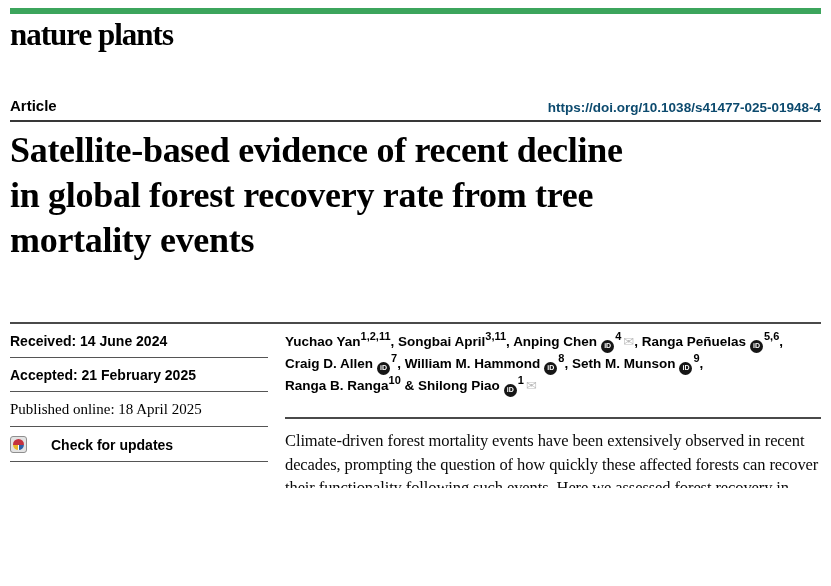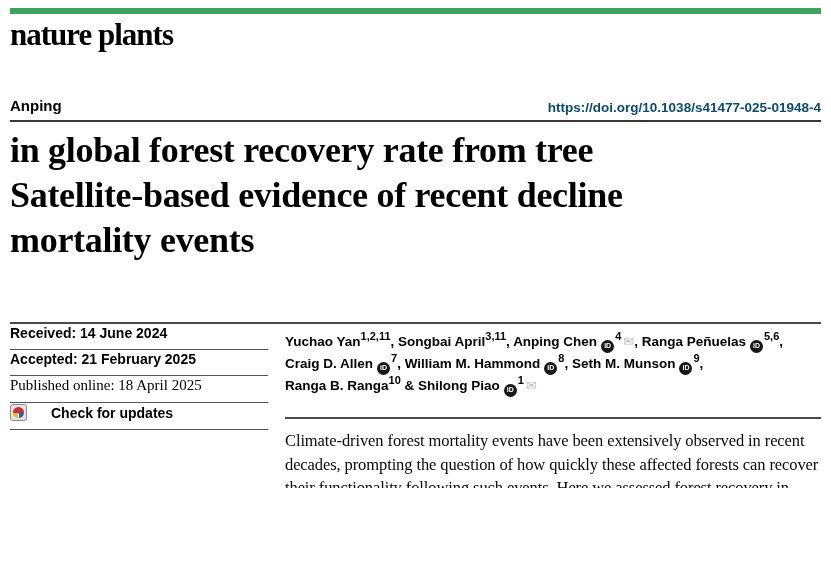--- a/index.html
+++ b/index.html
@@ -16,21 +16,21 @@
   .article-row { display:flex; justify-content:space-between; align-items:flex-end; margin-top:44px; }
   .article-label { font-weight:700; font-size:15px; line-height:18px; }
   .doi { font-weight:700; font-size:13.5px; color:#0c4a6e; text-decoration:none; }
   .thick-line { margin-top:5px; border-top:2.5px solid #383838; }
   .title {
     margin:6px 0 0; font-family:"Liberation Serif",serif; font-weight:700;
     font-size:36px; line-height:45px; letter-spacing:-0.3px;
   }
   .columns { display:flex; gap:17px; border-top:2px solid #4a4a4a; margin-top:59px; }
   .left-col { width:258px; flex:0 0 258px; }
-  .meta-row { padding:1px 0 8px; border-bottom:1.7px solid #555; font-weight:700; font-size:14px; }
+  .meta-row { padding:9px 0 8px; border-bottom:1.7px solid #555; font-weight:700; font-size:14px; }
   .meta-row.published { font-family:"Liberation Serif",serif; font-weight:400; font-size:15px; }
   .check-row { display:flex; align-items:center; gap:24px; cursor:pointer; }
   .crossmark {
     width:17px; height:17px; border-radius:3px; background:#e3e3e3;
     border:1px solid #8f8f8f; display:flex; align-items:center; justify-content:center;
     box-sizing:border-box; flex:0 0 auto;
   }
   .crossmark-circle {
     width:11px; height:11px; border-radius:50%;
     background:conic-gradient(from 0deg,#c4323f 0deg 100deg,#2b5ea7 100deg 172deg,#ffffff 172deg 186deg,#e9b72b 186deg 262deg,#c4323f 262deg 360deg);
@@ -54,29 +54,29 @@
 </head>
 <body>
 
 <div class="page">
 
   <div class="green-bar"></div>
 
   <div class="journal-name">nature plants</div>
 
   <div class="article-row">
-    <span class="article-label">Anping</span>
+    <span class="article-label">Article</span>
     <a class="doi" href="#">https://doi.org/10.1038/s41477-025-01948-4</a>
   </div>
 
   <div class="thick-line"></div>
 
   <h1 class="title">
+    <div>Satellite-based evidence of recent decline</div>
     <div>in global forest recovery rate from tree</div>
-    <div>Satellite-based evidence of recent decline</div>
     <div>mortality events</div>
   </h1>
 
   <div class="columns">
 
     <div class="left-col">
       <div class="meta-row">Received: 14 June 2024</div>
       <div class="meta-row">Accepted: 21 February 2025</div>
       <div class="meta-row published">Published online: 18 April 2025</div>
       <div class="meta-row check-row">

